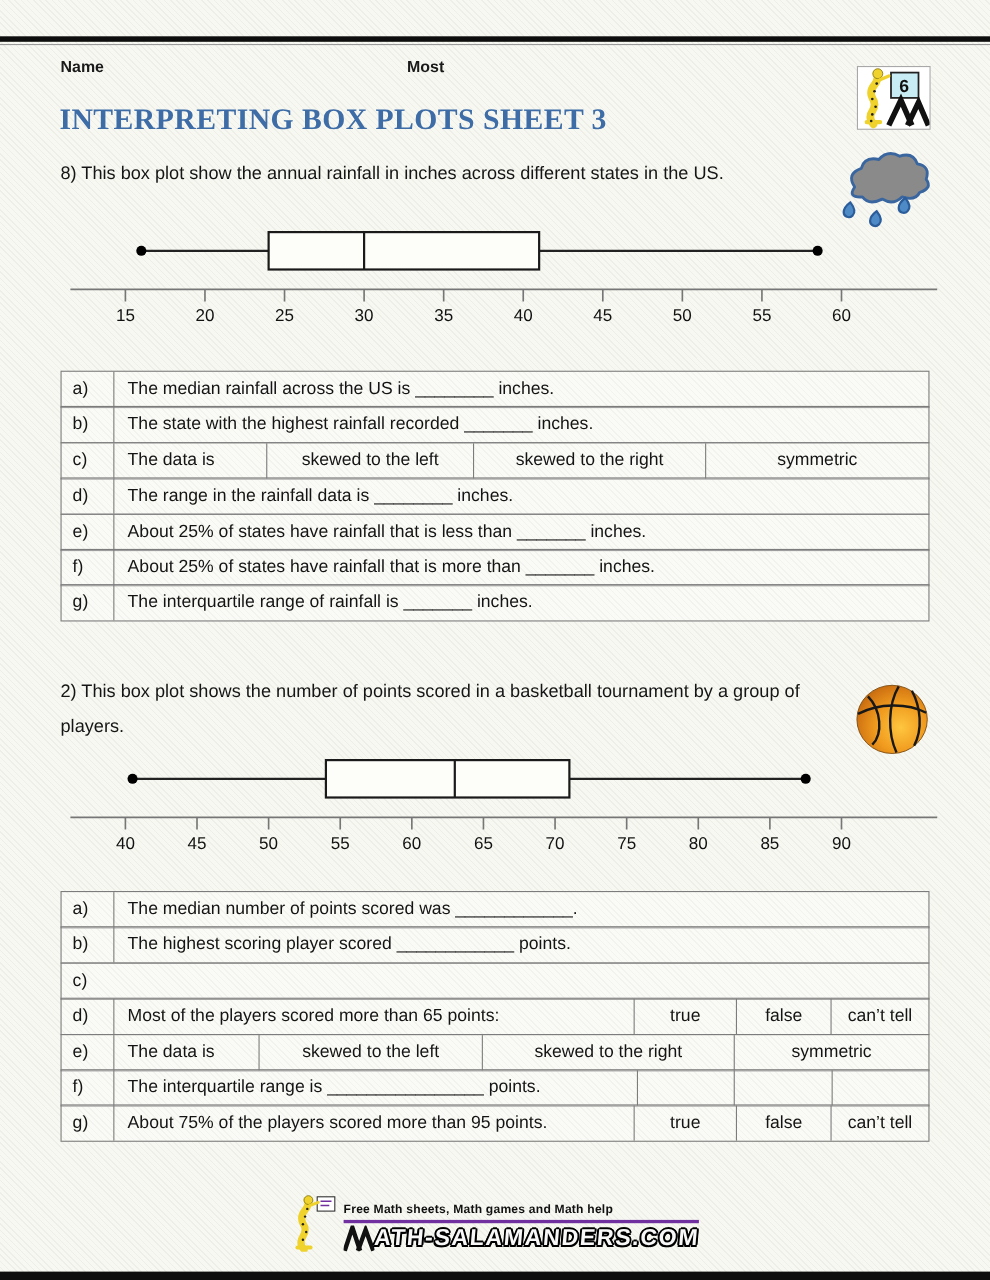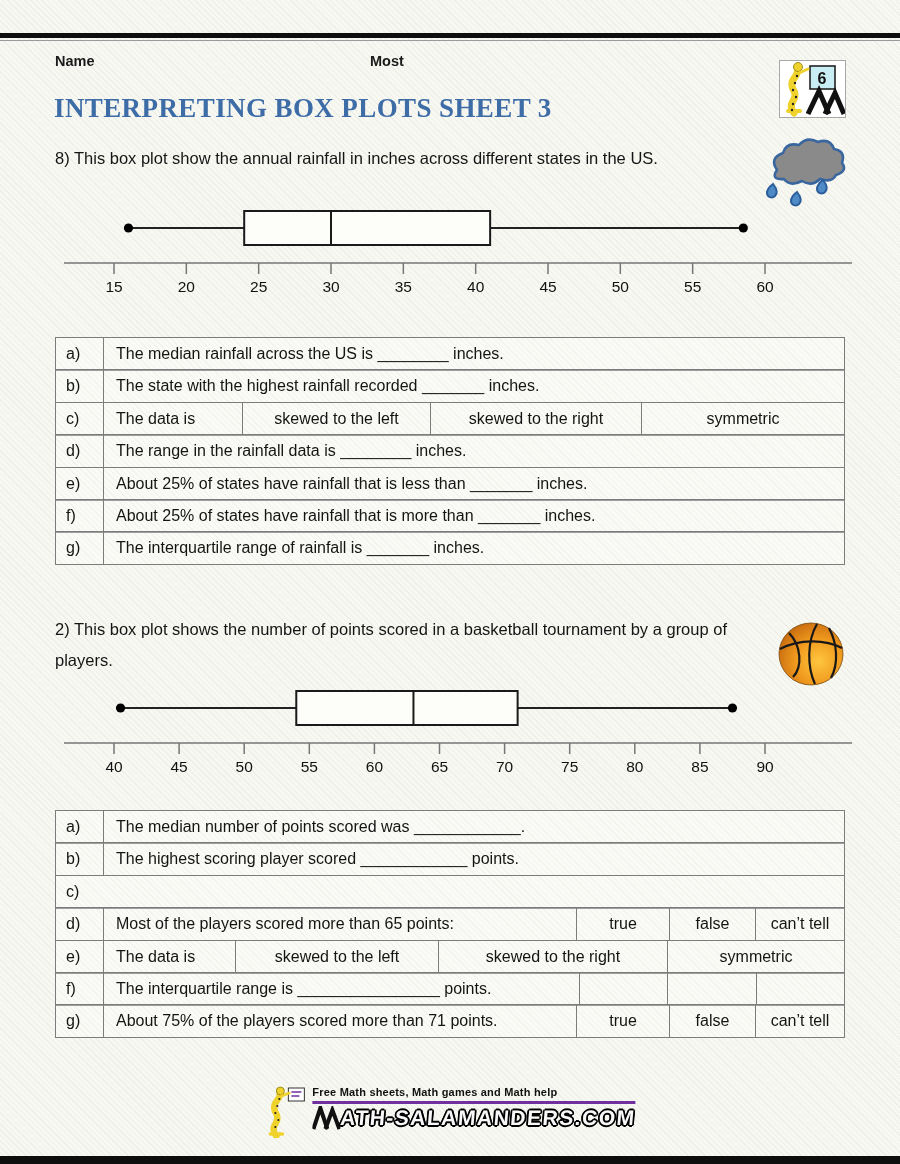--- a/index.html
+++ b/index.html
@@ -31,21 +31,21 @@
   .qtable{left:55px;top:0;width:790px;box-sizing:border-box;}
   #table1{top:337px;}
   #table2{top:810px;}
   .trow{display:flex;height:34px;border:1.6px solid #7c7c7c;margin-top:-1.6px;box-sizing:border-box;background:rgba(255,255,255,0.25);}
   .trow:first-child{margin-top:0;}
   .tcell{display:flex;align-items:center;box-sizing:border-box;font-size:16px;white-space:nowrap;overflow:hidden;}
   .tcell + .tcell{border-left:1.6px solid #7c7c7c;}
   .tlabel{flex:0 0 47px;padding-left:10px;}
   .tq{padding-left:12px;}
   .topt{justify-content:center;text-align:center;}
-  #footer{top:1086px;left:50%;transform:translateX(-50%);display:flex;align-items:flex-start;}
+  #footer{top:1086px;left:50%;transform:translateX(-50%);display:flex;align-items:flex-end;}
   #footer-textcol{display:flex;flex-direction:column;margin-left:4px;}
   #footer-tagline{font-size:11px;font-weight:700;color:#111;letter-spacing:0.2px;}
   #footer-rule{height:3px;background:#7030a0;margin-top:3px;width:100%;}
   #footer-siterow{display:flex;align-items:flex-end;margin-top:2px;}
   #footer-site{
     font-size:21px;font-weight:700;color:#f8f8f8;letter-spacing:1.5px;
     transform:skewX(-5deg);
     text-shadow:-1.4px -1.4px 0 #000, 1.4px -1.4px 0 #000, -1.4px 1.4px 0 #000, 1.4px 1.4px 0 #000, 0 1.8px 0 #000, 0 -1.8px 0 #000, 1.8px 0 0 #000, -1.8px 0 0 #000;
   }
 </style>
@@ -239,21 +239,21 @@
     </div>
     <div class="trow">
       <div class="tcell tlabel">f)</div>
       <div class="tcell tq" style="flex: 1 1 auto;">The interquartile range is ________________ points.</div>
       <div class="tcell topt" style="flex: 1 1 auto;"></div>
       <div class="tcell topt" style="flex: 1 1 auto;"></div>
       <div class="tcell topt" style="flex: 1 1 auto;"></div>
     </div>
     <div class="trow">
       <div class="tcell tlabel">g)</div>
-      <div class="tcell tq" style="flex: 0 0 473px;">About 75% of the players scored more than 71 points.</div>
+      <div class="tcell tq" style="flex: 0 0 473px;">About 75% of the players scored more than 95 points.</div>
       <div class="tcell topt" style="flex: 0 0 93px;">true</div>
       <div class="tcell topt" style="flex: 0 0 86px;">false</div>
       <div class="tcell topt" style="flex: 1 1 auto;">can’t tell</div>
     </div>
   </div>
 
 <div id="footer" class="abs">
   <svg width="44" height="52" viewBox="0 0 44 52">
     <rect x="24" y="2" width="16" height="13" fill="#ffffff" stroke="#333" stroke-width="1"></rect>
     <path d="M27 6 L37 6 M27 10 L35 10" stroke="#7030a0" stroke-width="1.4"></path>

